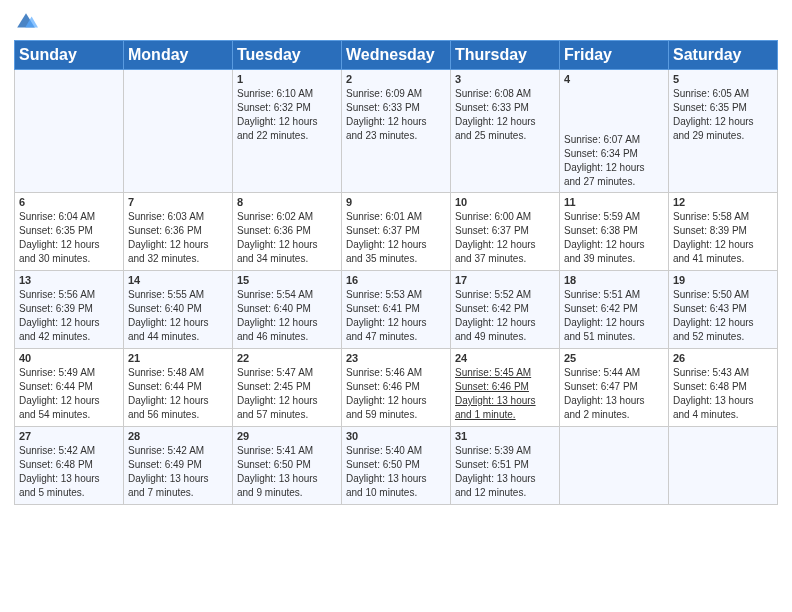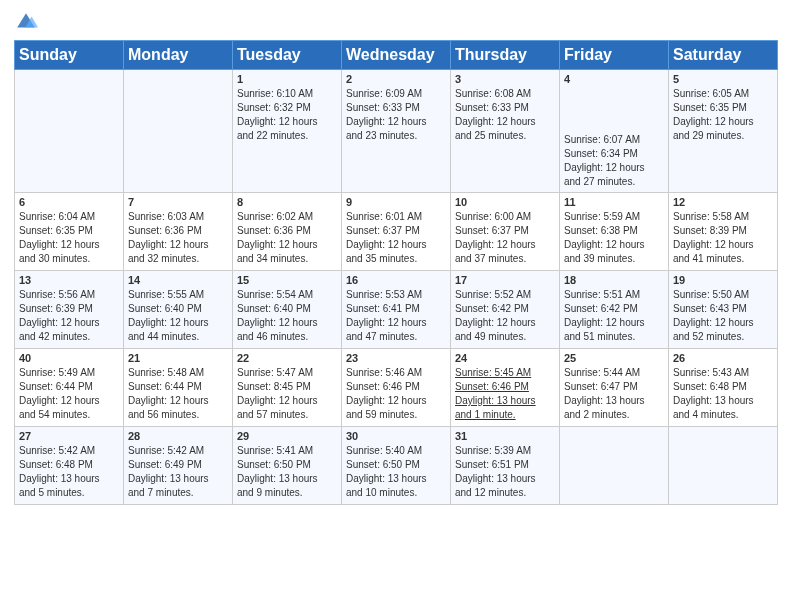--- a/index.html
+++ b/index.html
@@ -264,21 +264,21 @@
           </td>
           <td>
             <span class="day-num">21</span>
             <div class="day-info" style="white-space: pre-line;">Sunrise: 5:48 AM
 Sunset: 6:44 PM
 Daylight: 12 hours and 56 minutes.</div>
           </td>
           <td>
             <span class="day-num">22</span>
             <div class="day-info" style="white-space: pre-line;">Sunrise: 5:47 AM
-Sunset: 8:45 PM
+Sunset: 2:45 PM
 Daylight: 12 hours and 57 minutes.</div>
           </td>
           <td>
             <span class="day-num">23</span>
             <div class="day-info" style="white-space: pre-line;">Sunrise: 5:46 AM
 Sunset: 6:46 PM
 Daylight: 12 hours and 59 minutes.</div>
           </td>
           <td>
             <span class="day-num">24</span>

